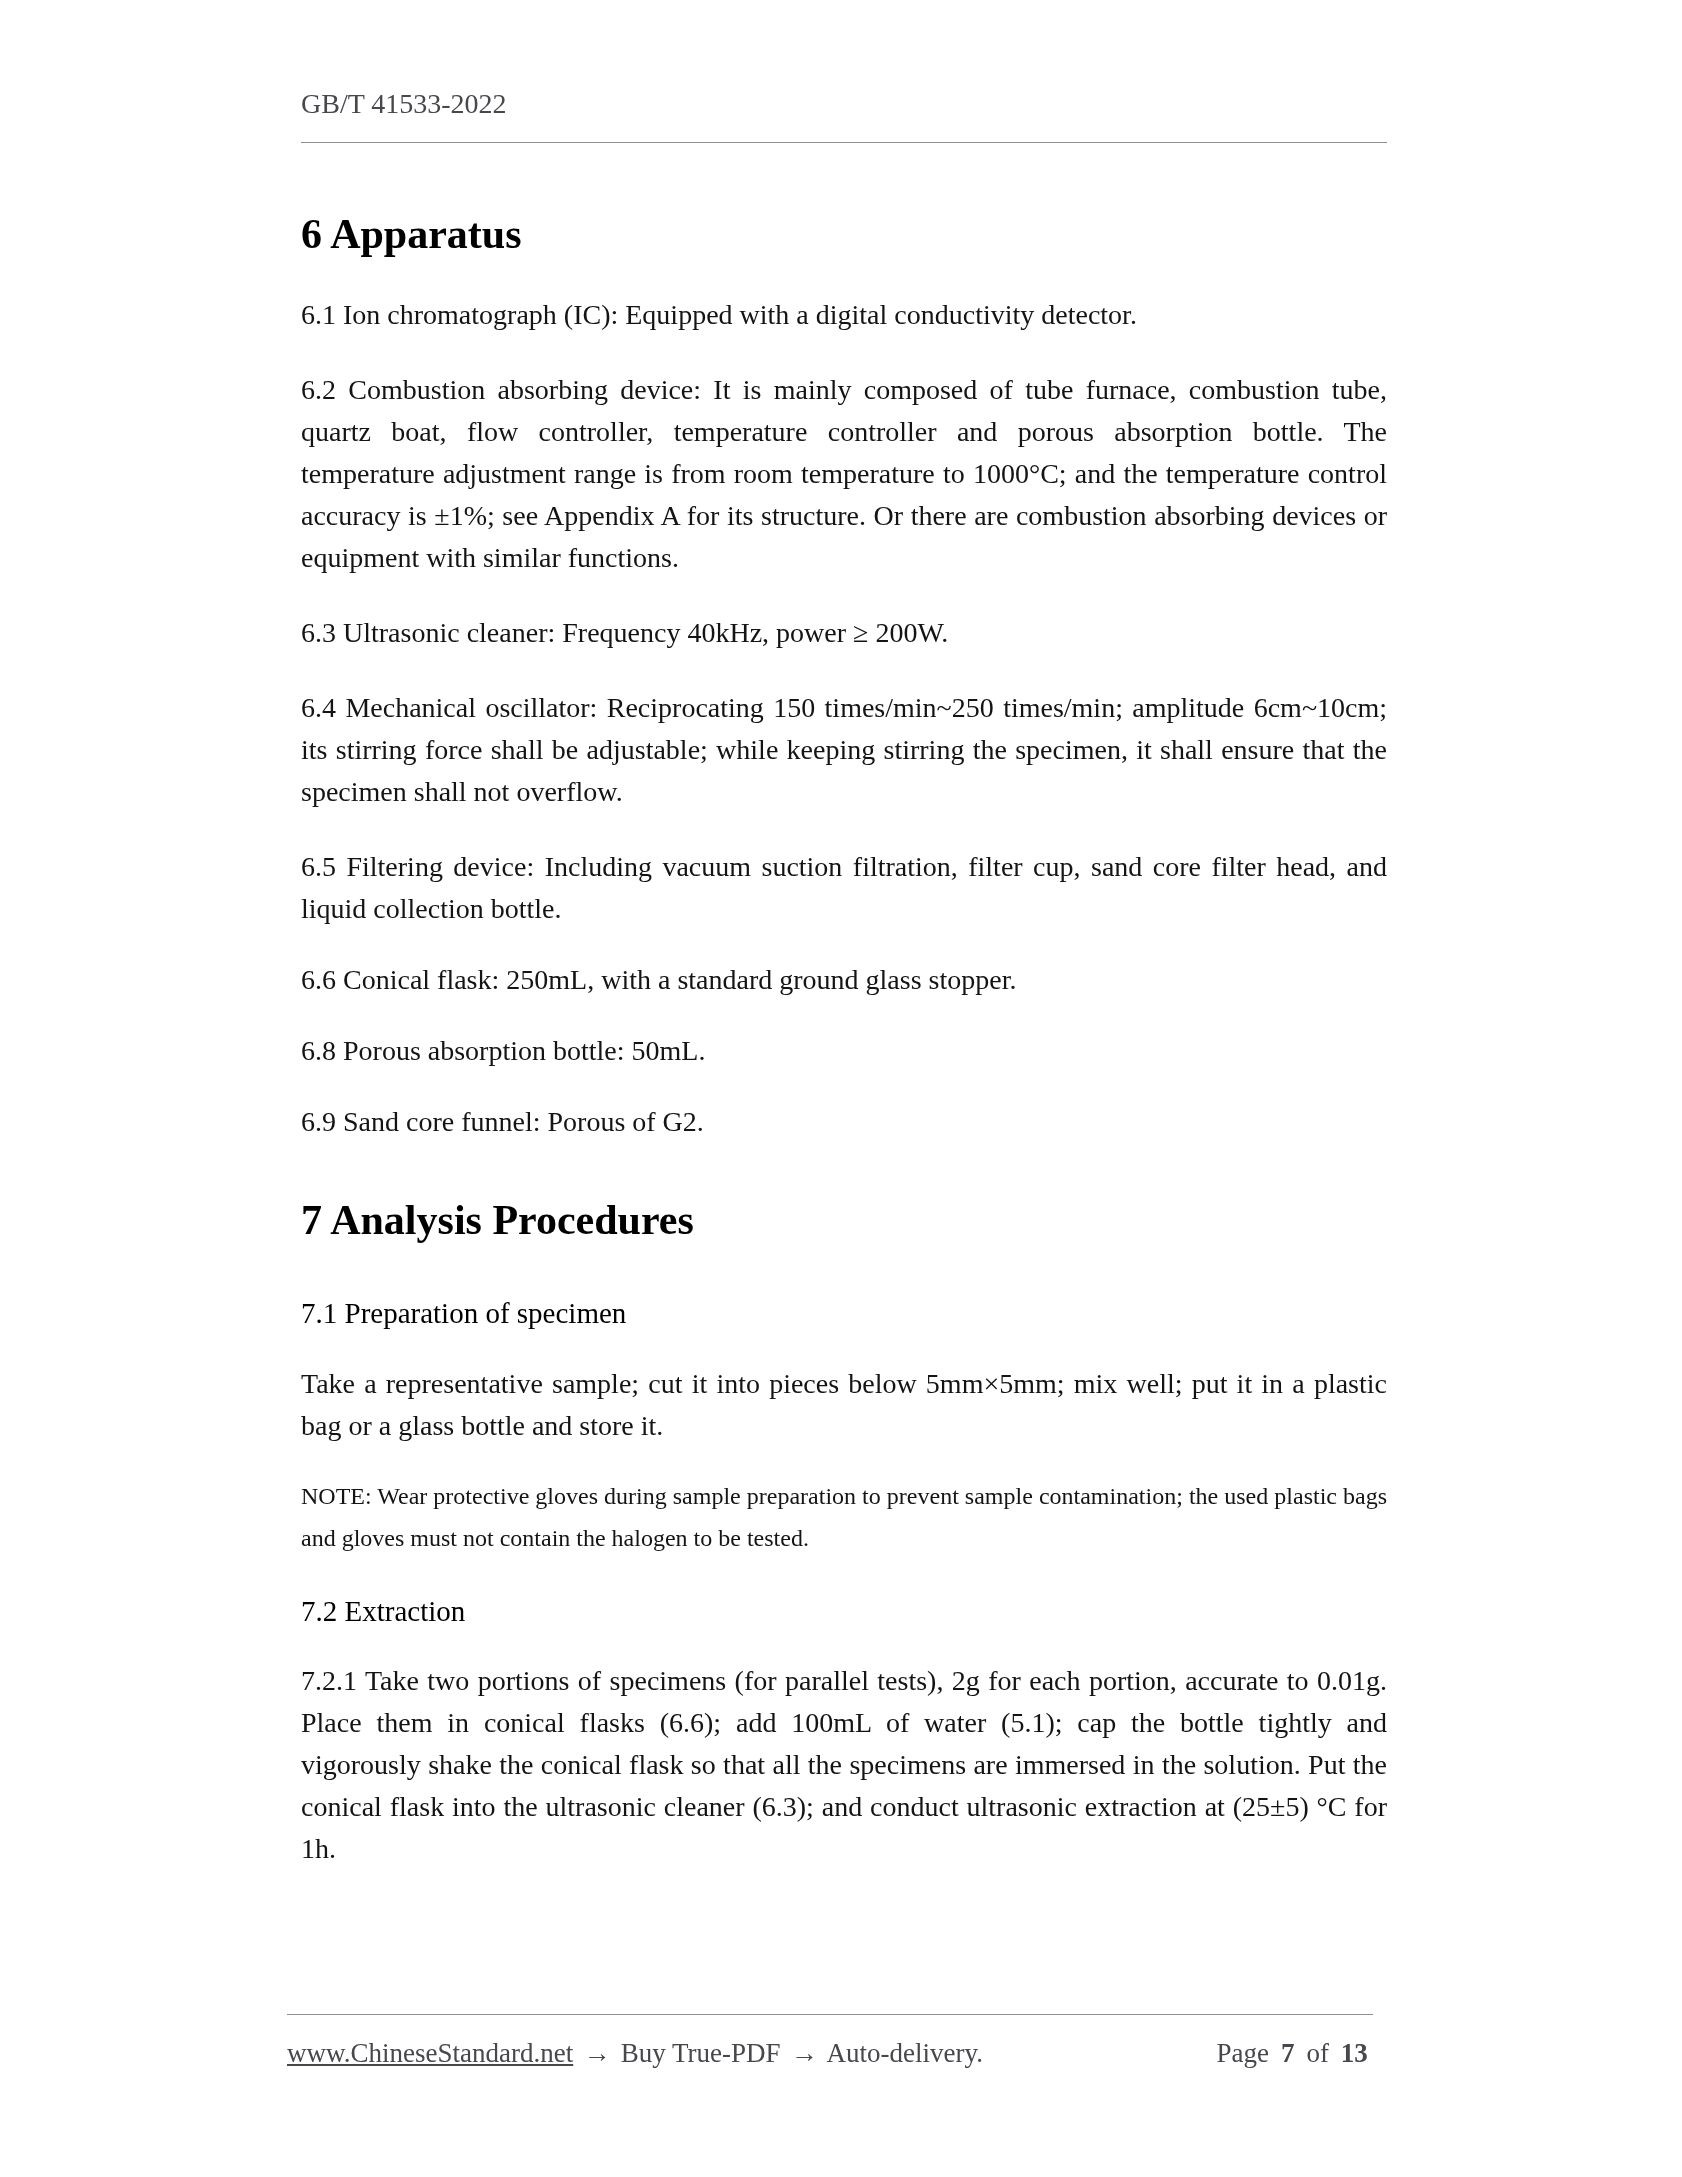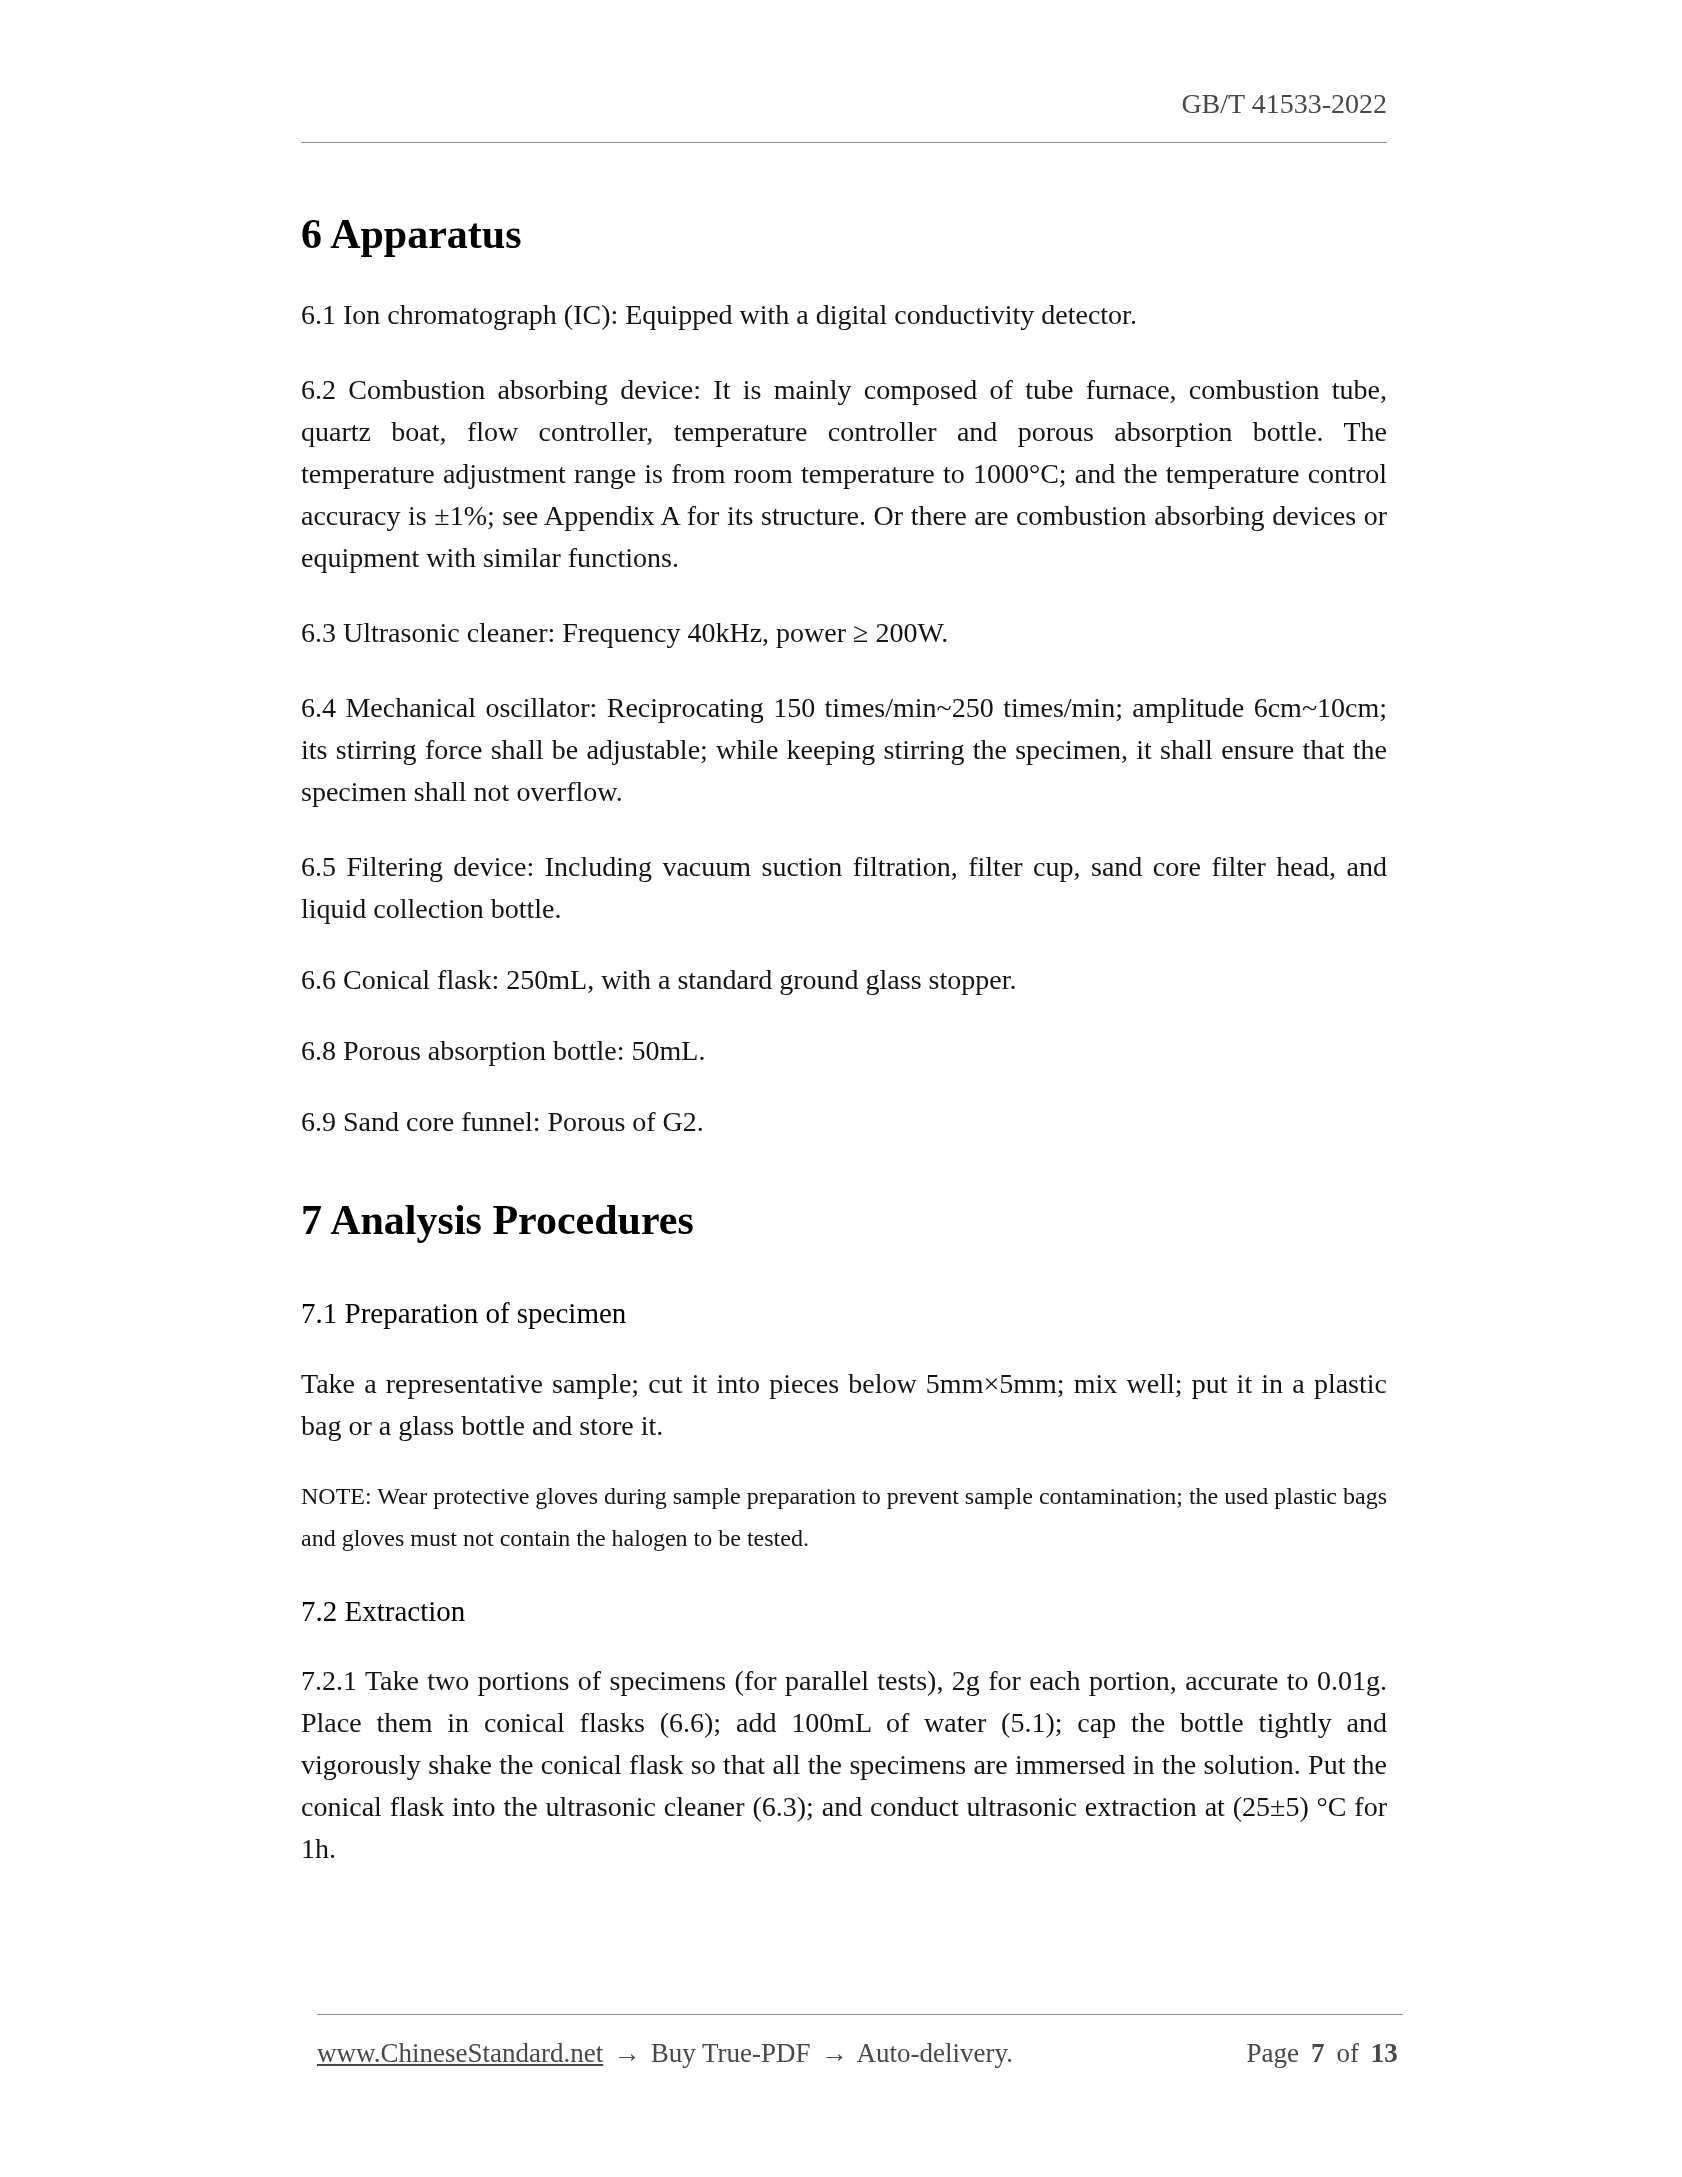--- a/index.html
+++ b/index.html
@@ -17,21 +17,21 @@
     overflow: hidden;
   }
   .content {
     position: absolute;
     left: 301px;
     top: 0;
     width: 1086px;
   }
   .doc-header {
     margin-top: 86px;
-    text-align: right;
+    text-align: left;
     font-size: 28px;
     line-height: 35px;
     color: #47474c;
   }
   .header-rule {
     border: none;
     border-top: 1.7px solid #8f8f8f;
     margin: 21px 0 0 0;
   }
   h1.section-heading {
@@ -61,21 +61,21 @@
     font-size: 24px;
     line-height: 42px;
     text-align: justify;
     margin: 28px 0 0 0;
   }
   .num {
     font-weight: normal;
   }
   .footer {
     position: absolute;
-    left: 317px;
+    left: 287px;
     top: 2014px;
     width: 1086px;
   }
   .footer-rule {
     border: none;
     border-top: 1.7px solid #8f8f8f;
     margin: 0;
   }
   .footer-row {
     margin-top: 21px;

